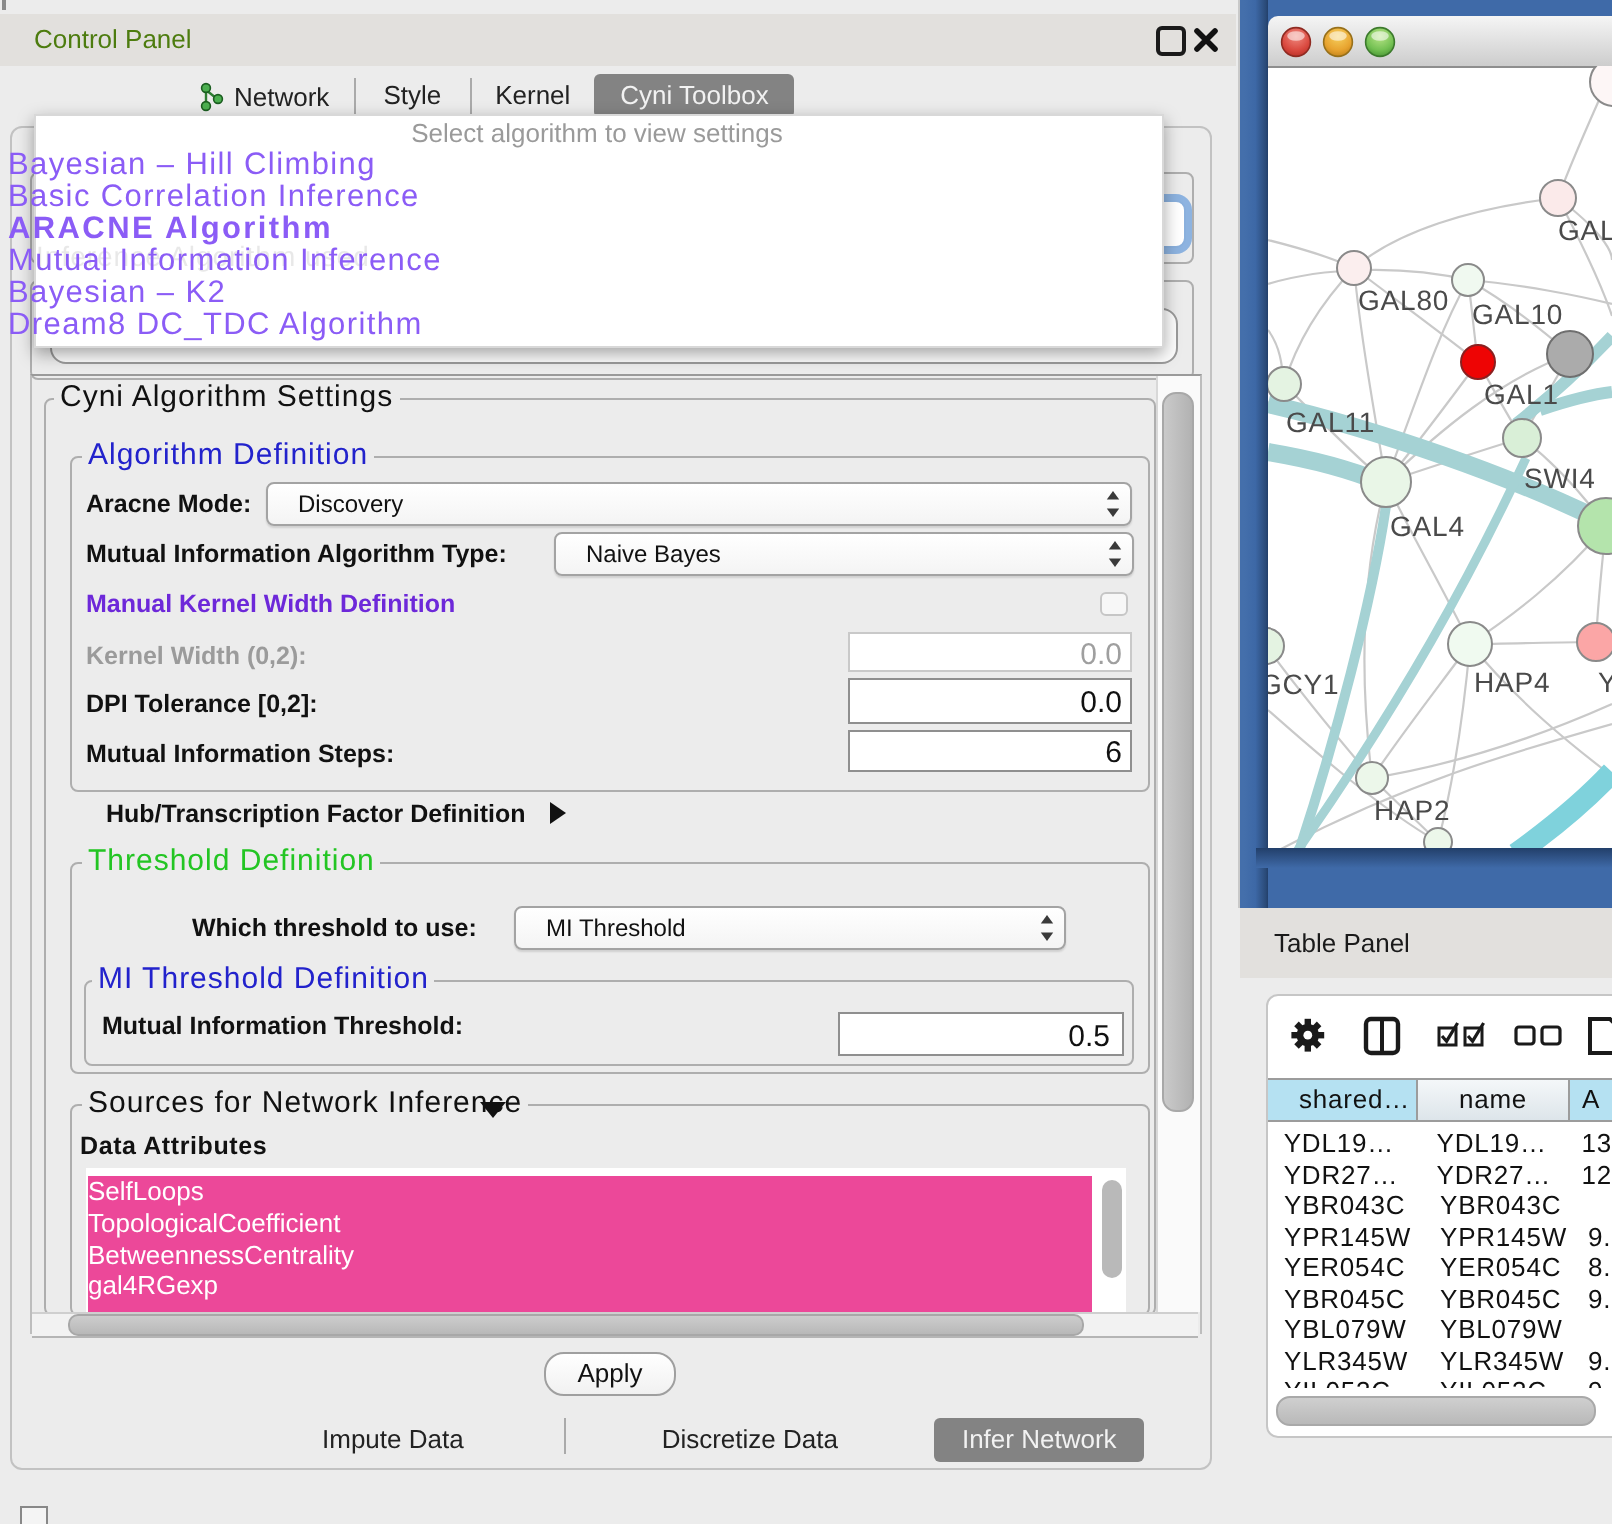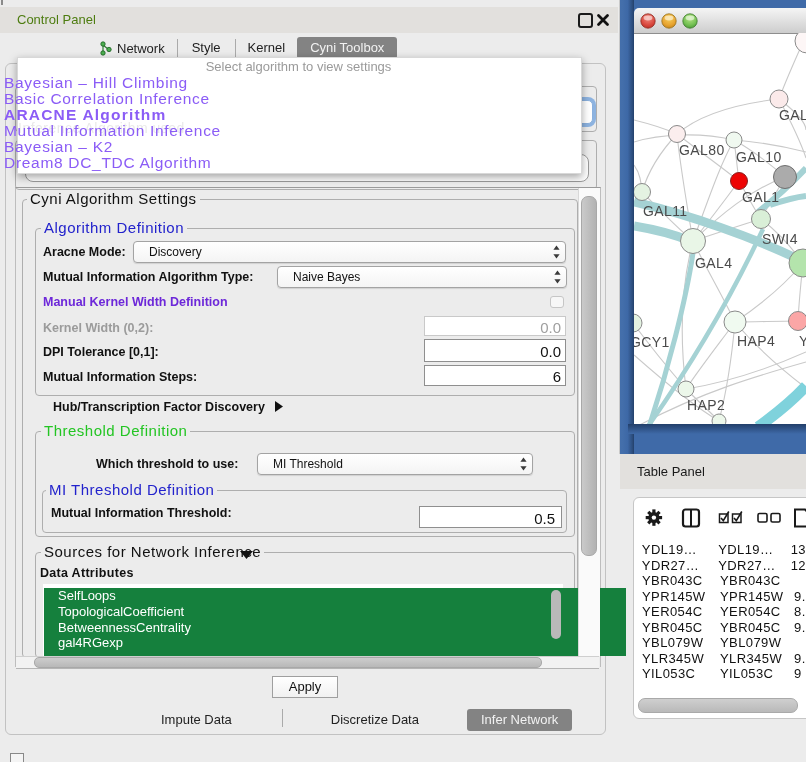--- a/index.html
+++ b/index.html
@@ -71,26 +71,26 @@
   <div class="ctext">Naive Bayes</div>
   <svg class="carr" width="9" height="14" viewBox="0 0 9 14">
       <path d="M4.5 0.5 L7.6 4.8 L1.4 4.8 Z" fill="#3a3a3a"></path>
       <path d="M4.5 13.5 L7.6 9.2 L1.4 9.2 Z" fill="#3a3a3a"></path>
     </svg>
 </div>
 <div class="lbl" style="left:43px;top:295px;color:#6d28d9;">Manual Kernel Width Definition</div>
 <div class="abs" style="left:550px;top:296px;width:12px;height:10px;background:#f7f7f7;border:1px solid #c6c6c6;border-radius:3px;"></div>
 <div class="lbl" style="left:43px;top:321px;color:#9b9b9b;">Kernel Width (0,2):</div>
 <div class="tf" style="left:424px;top:316px;width:142px;height:20px;border:1px solid #c9c9c9;color:#9f9f9f;padding:2px 4px 0 0;box-sizing:border-box;">0.0</div>
-<div class="lbl" style="left:43px;top:345px;">DPI Tolerance [0,1]:</div>
+<div class="lbl" style="left:43px;top:345px;">DPI Tolerance [0,2]:</div>
 <div class="tf" style="left:424px;top:339px;width:142px;height:23px;border:1px solid #8f8f8f;padding:3px 4px 0 0;box-sizing:border-box;">0.0</div>
 <div class="lbl" style="left:43px;top:370px;">Mutual Information Steps:</div>
 <div class="tf" style="left:424px;top:365px;width:142px;height:21px;border:1px solid #8f8f8f;padding:2px 4px 0 0;box-sizing:border-box;">6</div>
 
-<div class="lbl" style="left:53px;top:400px;font-size:12.5px;">Hub/Transcription Factor Discovery</div>
+<div class="lbl" style="left:53px;top:400px;font-size:12.5px;">Hub/Transcription Factor Definition</div>
 <svg class="abs" style="left:273px;top:400px;" width="12" height="13" viewBox="0 0 12 13">
     <path d="M2 1 L10 6.5 L2 12 Z" fill="#111"></path>
   </svg>
 
 <div class="gb" style="left:35px;top:431px;width:538px;height:104px;"></div>
 <div class="gt" style="left:41px;top:425px;color:#23c523;">Threshold Definition</div>
 <div class="lbl" style="left:96px;top:457px;">Which threshold to use:</div>
 <div class="combo" style="left:257px;top:453px;width:274px;height:20px;">
   <div class="ctext">MI Threshold</div>
   <svg class="carr" width="9" height="14" viewBox="0 0 9 14">
@@ -103,33 +103,33 @@
 <div class="lbl" style="left:51px;top:506px;">Mutual Information Threshold:</div>
 <div class="tf" style="left:419px;top:506px;width:143px;height:22px;border:1px solid #8f8f8f;padding:3px 6px 0 0;box-sizing:border-box;">0.5</div>
 
 <div class="gb" style="left:35px;top:552px;width:538px;height:104px;"></div>
 <div class="gt" style="left:41px;top:546px;font-weight:normal;color:#111;">Sources for Network Inference</div>
 <svg class="abs" style="left:239px;top:549px;" width="15" height="11" viewBox="0 0 15 11">
     <path d="M1 2 L14 2 L7.5 10 Z" fill="#111"></path>
   </svg>
 <div class="lbl" style="left:40px;top:566px;letter-spacing:0.3px;">Data Attributes</div>
 <div class="abs" style="left:43px;top:584px;width:520px;height:72px;background:#fff;">
-  <div class="abs" style="left:1px;top:4px;width:582px;height:68px;background:#15803d;color:#fff;font-size:13px;line-height:15.8px;padding-left:14px;box-sizing:border-box;">
+  <div class="abs" style="left:1px;top:4px;width:502px;height:68px;background:#ec4899;color:#fff;font-size:13px;line-height:15.8px;padding-left:0;box-sizing:border-box;">
     SelfLoops<br>TopologicalCoefficient<br>BetweennessCentrality<br>gal4RGexp
   </div>
   <div class="abs" style="left:508px;top:6px;width:10px;height:49px;background:#b9b9b9;border-radius:5px;"></div>
 </div>
 
 <div class="abs" style="left:578px;top:188px;width:21px;height:468px;background:#fafafa;border-left:1px solid #d8d8d8;"></div>
 <div class="abs" style="left:581px;top:196px;width:14px;height:358px;background:linear-gradient(90deg,#cacaca,#b2b2b2);border:1px solid #a8a8a8;border-radius:7px;"></div>
 
 <div class="abs" style="left:16px;top:656px;width:583px;height:11px;background:#f2f2f2;border-top:1px solid #cfcfcf;border-bottom:1px solid #b5b5b5;"></div>
 <div class="abs" style="left:34px;top:657px;width:506px;height:9px;background:linear-gradient(#cdcdcd,#b8b8b8);border:1px solid #a8a8a8;border-radius:5px;"></div>
 
-<div class="abs" style="left:272px;top:676px;width:64px;height:20px;background:linear-gradient(#ffffff,#f1f1f1);border:1px solid #9f9f9f;border-radius:0;text-align:center;font-size:13px;color:#111;line-height:19px;">Apply</div>
+<div class="abs" style="left:272px;top:676px;width:64px;height:20px;background:linear-gradient(#ffffff,#f1f1f1);border:1px solid #9f9f9f;border-radius:10px;text-align:center;font-size:13px;color:#111;line-height:19px;">Apply</div>
 
 <div class="abs" style="left:148px;top:709px;height:22px;display:flex;align-items:flex-start;font-size:13px;color:#222;gap:37px;">
   <div style="padding:0 13px;line-height:22px;">Impute Data</div>
   <div style="width:1px;height:18px;background:#aaa;"></div>
   <div style="padding:0 11px;line-height:22px;">Discretize Data</div>
   <div style="background:#838383;color:#f2f2f2;border-radius:3px;padding:0 14px;line-height:22px;">Infer Network</div>
 </div>
 <div class="abs" style="left:10px;top:753px;width:12px;height:9px;border:1.5px solid #888;border-bottom:none;background:#f4f4f4;"></div>
 
 <div class="abs" style="left:17px;top:57px;width:563px;height:115px;background:#fff;border:1px solid #d8d8d8;box-shadow:0 3px 8px rgba(0,0,0,0.35);"></div>
@@ -287,20 +287,25 @@
     <rect x="87.5" y="6" width="8.5" height="8.5" stroke-width="1.5"></rect>
     <path d="M76 10 L78.3 12.6 L83.8 3.5" stroke-width="1.6"></path>
     <path d="M89 10 L91.3 12.6 L96.8 3.5" stroke-width="1.6"></path>
     <rect x="113" y="5.5" width="9" height="8.5" rx="1.5" stroke-width="1.6"></rect>
     <rect x="126" y="5.5" width="9" height="8.5" rx="1.5" stroke-width="1.6"></rect>
     <path d="M150 1.5 h10 l4 4 v13 h-14 z" stroke-width="2"></path>
   </g>
 </svg>
 
 <div class="abs" style="left:634px;top:539px;width:172px;height:161px;overflow:hidden;font-size:13px;letter-spacing:0.4px;color:#111;">
+  <div style="display:flex;height:22px;border-top:1px solid #9c9c9c;border-bottom:1px solid #9c9c9c;box-sizing:border-box;">
+    <div style="width:75px;background:#b5e1f2;border-right:1px solid #9c9c9c;text-align:right;line-height:20px;padding-right:3px;box-sizing:border-box;">shared…</div>
+    <div style="width:76px;background:linear-gradient(#f4f7f9,#dde5ea);border-right:1px solid #9c9c9c;text-align:center;line-height:20px;box-sizing:border-box;">name</div>
+    <div style="flex:1;background:#b5e1f2;line-height:20px;padding-left:6px;">A</div>
+  </div>
   <div style="line-height:15.5px;margin-top:3px;">
     <div style="display:flex;">
         <div style="width:8px;"></div>
         <div style="width:78px;">YDL19…</div>
         <div style="width:74px;">YDL19…</div>
         <div>13</div>
       </div>
     <div style="display:flex;">
         <div style="width:8px;"></div>
         <div style="width:78px;">YDR27…</div>

